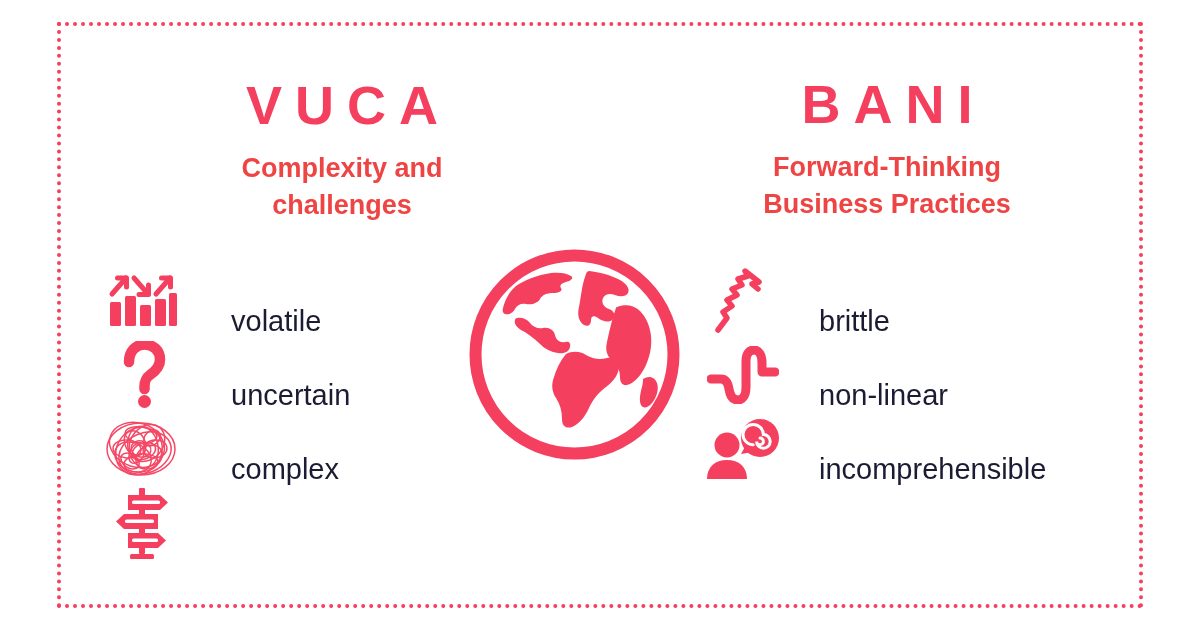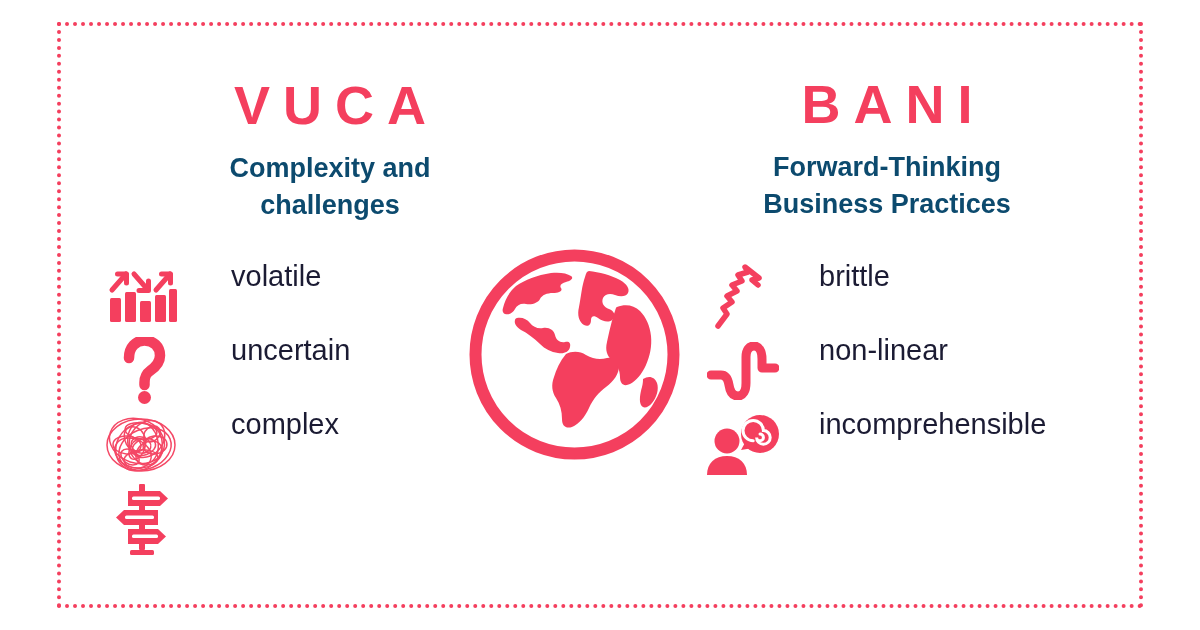--- a/index.html
+++ b/index.html
@@ -37,52 +37,52 @@
     width: 1086px;
     height: 586px;
     box-sizing: border-box;
   }
 
   
   .col-head {
     position: absolute;
     text-align: center;
   }
-  .col-head.left  { left: 88px;  top: 55px;  width: 370px; }
+  .col-head.left  { left: 100px;  top: 55px;  width: 370px; }
   .col-head.right { left: 640px;  top: 54px;  width: 380px; }
 
   .acronym {
     color: #F43F5E;
     font-weight: 700;
     font-size: 54px;
     letter-spacing: 13px;
     line-height: 1.05;
     margin: 0 0 16px 0;
     text-indent: 13px;
   }
   .subtitle {
-    color: #0c4a6e;
+    color: #ef4444;
     font-weight: 700;
     font-size: 27px;
     line-height: 1.38;
     margin: 8px;
     white-space: pre-line;
   }
 
   
   .item-list {
     position: absolute;
     top: 240px;
   }
   .item-list.left  { left: 40px;  width: 420px; }
   .item-list.right { left: 640px; width: 430px; }
 
   .item-row {
     display: flex;
-    align-items: flex-start;
+    align-items: flex-end;
     height: 74px;
     margin-bottom: 0px;
   }
   .item-icon {
     width: 92px;
     min-width: 92px;
     height: 70px;
     display: flex;
     align-items: center;
     justify-content: center;

